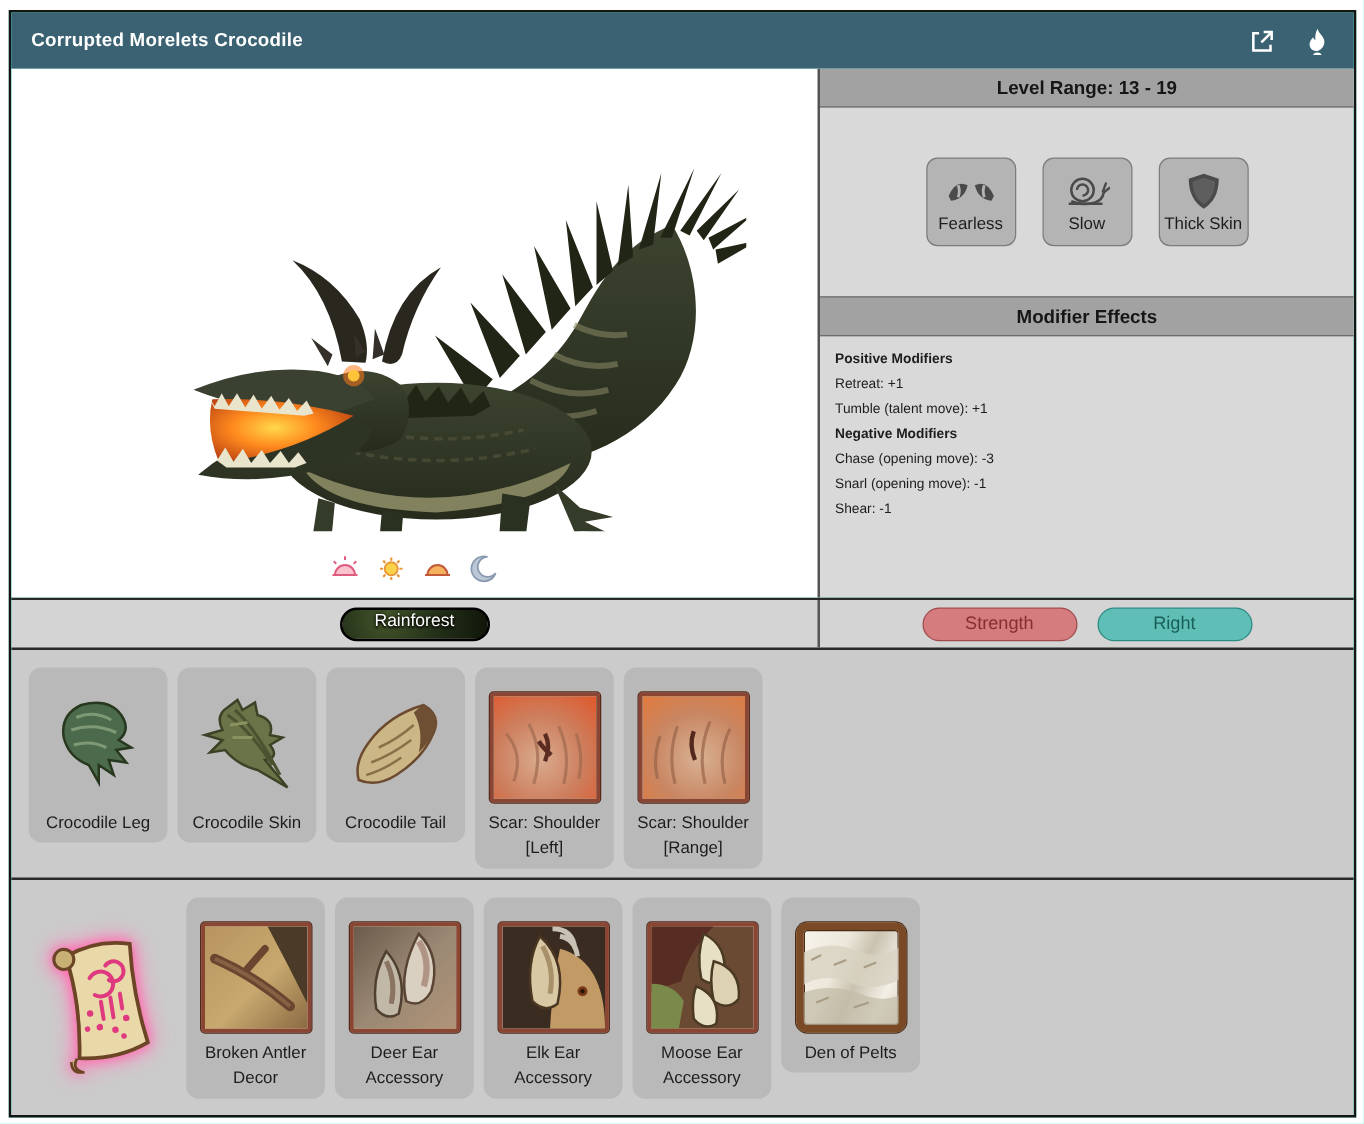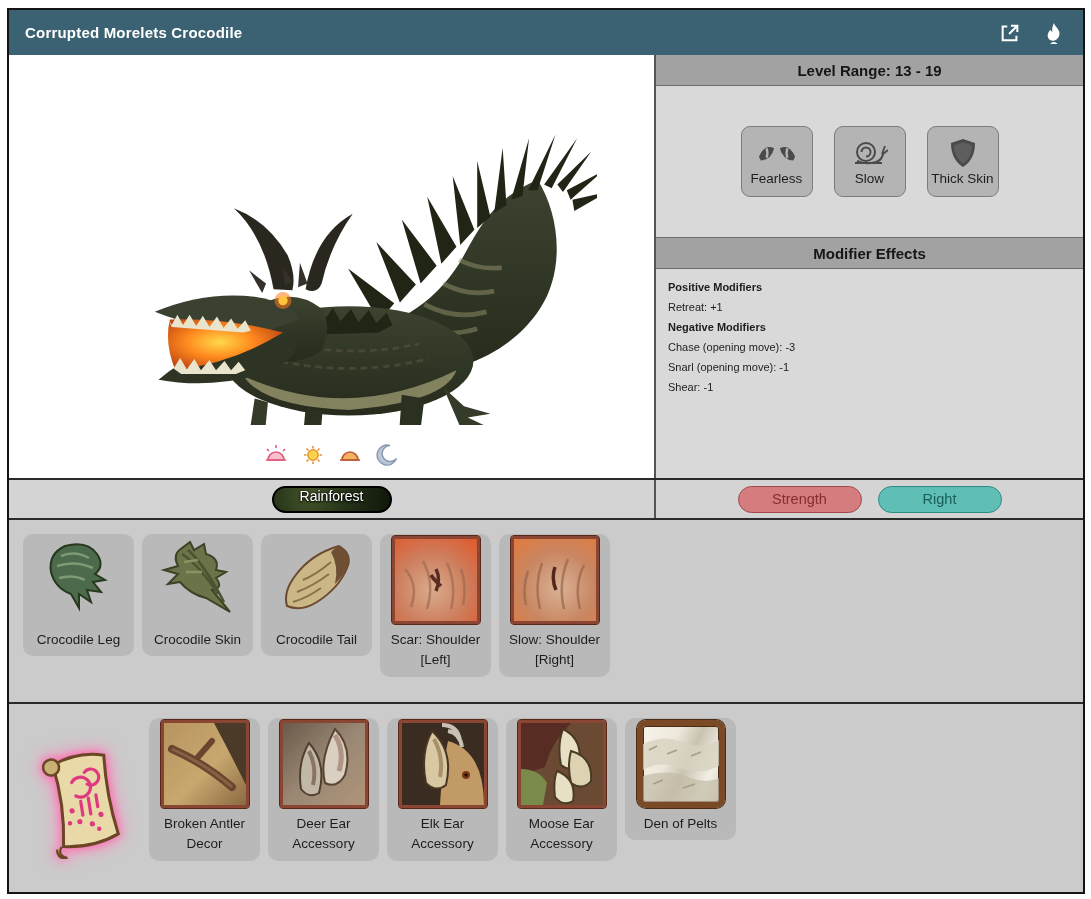--- a/index.html
+++ b/index.html
@@ -57,21 +57,21 @@
     font-size:14.5px;cursor:pointer;box-sizing:border-box;
   }
   .stat-strength{background:#d47c7e;border:1.5px solid #a04a4d;color:#872d31;}
   .stat-wisdom{background:#5fbeb6;border:1.5px solid #2d8a83;color:#195f59;}
   
   .section{background:#cbcbcb;display:flex;align-items:flex-start;gap:8px;padding:14px 0 0 14px;box-sizing:border-box;}
   .section-a{height:184px;min-height:184px;border-bottom:2px solid #2a2a2a;}
   .section-b{flex:1;}
   .card{
     width:111px;min-width:111px;background:#b9b9b9;border-radius:10px;display:flex;flex-direction:column;
-    align-items:center;padding:0 4px 6px 4px;box-sizing:border-box;cursor:pointer;
+    align-items:center;padding:18px 4px 6px 4px;box-sizing:border-box;cursor:pointer;
   }
   .card .art{width:93px;height:92px;display:flex;align-items:center;justify-content:center;}
   .card .label{font-size:13.5px;color:#1d1d1d;text-align:center;line-height:1.5;padding-top:4px;max-width:101px;}
   .framed{
     width:88px;height:88px;border:3px solid #8a4632;outline:1px solid #57291b;border-radius:3px;
     box-sizing:border-box;overflow:hidden;box-shadow:inset 0 0 0 1px #c9a07c;
   }
   .den-frame{
     width:88px;height:88px;border:6px solid #7a4a26;border-radius:9px;box-sizing:border-box;overflow:hidden;
     box-shadow:inset 0 0 0 1px #4a2c14, 0 0 0 1px #4a2c14;
@@ -229,20 +229,21 @@
         </div>
       </div>
 
       <div class="graybar mod">
         <span>Modifier Effects</span>
       </div>
 
       <div class="mods">
         <div class="bold">Positive Modifiers</div>
         <div>Retreat: +1</div>
+        <div>Tumble (talent move): +1</div>
         <div class="bold">Negative Modifiers</div>
         <div>Chase (opening move): -3</div>
         <div>Snarl (opening move): -1</div>
         <div>Shear: -1</div>
       </div>
     </div>
   </div>
 
   <div class="band">
     <div class="band-left">
@@ -325,21 +326,21 @@
                   <stop offset="55%" stop-color="#c98662"></stop>
                   <stop offset="100%" stop-color="#e07a3e"></stop>
             </radialGradient>
               </defs>
             <rect width="82" height="82" fill="url(#scar2)"></rect>
             <path d="M70 26 Q60 46 66 70 M54 20 Q44 44 50 70 M28 24 Q20 46 26 70 M14 32 Q8 50 12 66" stroke="#9a6448" stroke-width="2.5" fill="none" opacity="0.7"></path>
             <path d="M41 28 q-4 11 1 23" stroke="#55281e" stroke-width="3.5" fill="none"></path>
           </svg>
         </span>
       </span>
-      <span class="label">Slow: Shoulder [Right]</span>
+      <span class="label">Scar: Shoulder [Range]</span>
     </div>
   </div>
 
   <div class="section section-b">
 
     <span class="scroll-slot glow">
       <svg width="92" height="112" viewBox="0 0 92 112">
         <g transform="rotate(-9 46 56)">
           <path d="M22 14 Q48 4 74 12 Q70 52 76 92 Q50 102 20 96 Q28 54 22 14 Z" fill="#ead9a8" stroke="#6b4526" stroke-width="3"></path>
           <circle cx="20" cy="16" r="8" fill="#c9b176" stroke="#6b4526" stroke-width="2.5"></circle>

